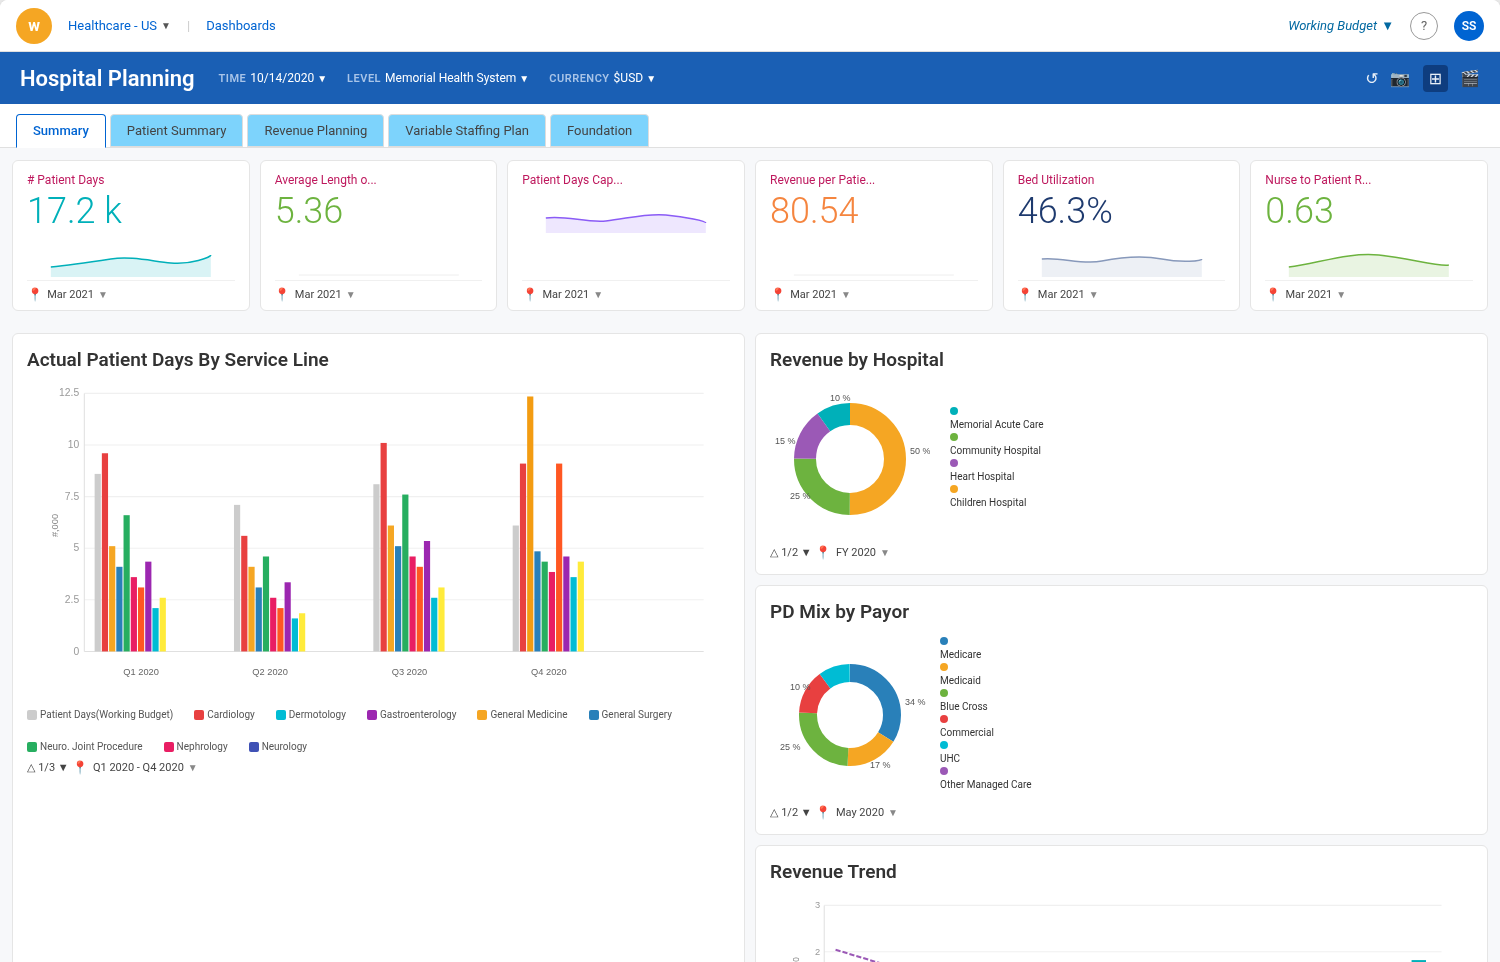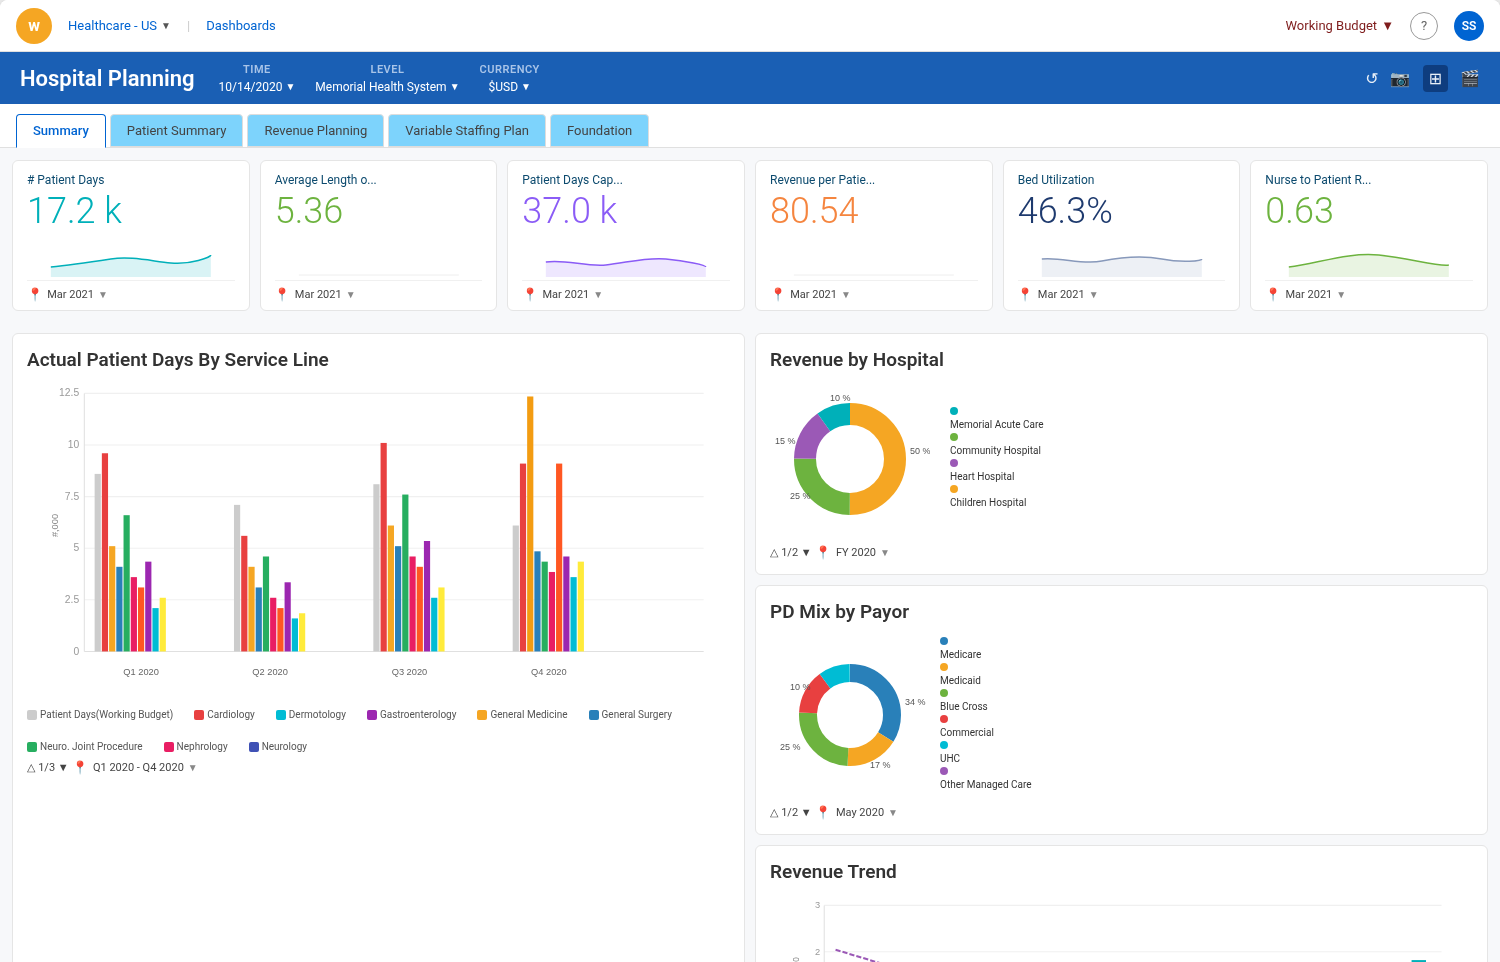--- a/index.html
+++ b/index.html
@@ -7,46 +7,46 @@
 
     .app-shell { width: 1500px; min-height: 962px; background: #fff; border-radius: 8px; overflow: hidden; box-shadow: 0 2px 12px rgba(0,0,0,0.2); }
 
     
     .top-nav { height: 52px; background: #fff; border-bottom: 1px solid #e0e0e0; display: flex; align-items: center; padding: 0 16px; gap: 16px; }
     .logo { width: 36px; height: 36px; background: #f5a623; border-radius: 50%; display: flex; align-items: center; justify-content: center; color: #fff; font-weight: bold; font-size: 16px; }
     .nav-item { color: #0064d2; font-size: 13px; cursor: pointer; display: flex; align-items: center; gap: 4px; }
     .nav-item .caret { font-size: 10px; color: #555; }
     .nav-separator { color: #ccc; }
     .nav-right { margin-left: auto; display: flex; align-items: center; gap: 16px; }
-    .working-budget { color: #7f1d1d; font-size: 13px; cursor: pointer; display: flex; align-items: center; gap: 4px; }
+    .working-budget { color: #0369a1; font-size: 13px; cursor: pointer; display: flex; align-items: center; gap: 4px; font-style: italic; }
     .help-btn { width: 28px; height: 28px; border-radius: 50%; border: 1.5px solid #999; display: flex; align-items: center; justify-content: center; color: #666; font-size: 13px; cursor: pointer; }
     .user-avatar { width: 30px; height: 30px; border-radius: 50%; background: #0064d2; color: #fff; display: flex; align-items: center; justify-content: center; font-size: 12px; font-weight: 600; cursor: pointer; }
 
     
     .header-bar { height: 52px; background: #1a5fb4; display: flex; align-items: center; padding: 15px 20px; gap: 24px; color: #fff; }
     .header-title { font-size: 22px; font-weight: 600; color: #fff; }
     .header-meta { display: flex; align-items: center; gap: 20px; font-size: 12px; }
-    .meta-item { display: flex; align-items: center; gap: 4px; flex-direction: column; }
+    .meta-item { display: flex; align-items: center; gap: 4px; }
     .meta-label { color: #a8c4e8; font-size: 11px; font-weight: 600; letter-spacing: 0.5px; }
     .meta-value { color: #fff; display: flex; align-items: center; gap: 3px; cursor: pointer; }
     .meta-caret { font-size: 10px; }
     .header-actions { margin-left: auto; display: flex; align-items: center; gap: 12px; }
     .action-btn { color: #fff; cursor: pointer; font-size: 16px; opacity: 0.9; }
     .action-btn.active { background: #0d3a7a; border-radius: 4px; padding: 4px 6px; }
 
     
     .tabs-bar { padding: 10px 16px 0; background: #fff; border-bottom: 1px solid #e0e0e0; display: flex; gap: 4px; }
     .tab { padding: 8px 16px; border-radius: 4px 4px 0 0; font-size: 13px; cursor: pointer; border: 1px solid transparent; color: #444; }
     .tab.active { background: #fff; border-color: #0064d2; border-bottom-color: #fff; color: #0064d2; font-weight: 500; margin-bottom: -1px; }
     .tab:not(.active) { background: #7dd3fc; border-color: #ddd; }
 
     
     .kpi-row { display: grid; grid-template-columns: repeat(6, 1fr); gap: 10px; padding: 12px 12px; background: #f7f8fa; }
     .kpi-card { background: #fff; border: 1px solid #e5e5e5; border-radius: 6px; padding: 12px 14px 8px; display: flex; flex-direction: column; }
-    .kpi-title { font-size: 12px; color: #0c4a6e; margin-bottom: 6px; white-space: nowrap; overflow: hidden; text-overflow: ellipsis; }
+    .kpi-title { font-size: 12px; color: #be185d; margin-bottom: 6px; white-space: nowrap; overflow: hidden; text-overflow: ellipsis; }
     .kpi-value { font-size: 36px; font-weight: 300; line-height: 1; margin-bottom: 8px; }
     .kpi-sparkline { flex: 1; min-height: 36px; }
     .kpi-footer { display: flex; align-items: center; gap: 4px; font-size: 11px; color: #444; padding-top: 6px; border-top: 1px solid #f0f0f0; cursor: pointer; }
     .kpi-pin { color: #1a5fb4; font-size: 13px; }
     .kpi-dropdown { color: #888; font-size: 10px; }
 
     
     .color-teal { color: #00b0b9; }
     .color-green { color: #6db33f; }
     .color-purple { color: #8b5cf6; }
@@ -167,21 +167,20 @@
       </div>
       <div class="kpi-footer">
         <span class="kpi-pin">📍</span>
         <span>Mar 2021</span>
         <span class="kpi-dropdown">▼</span>
       </div>
     </div>
 
     <div class="kpi-card">
       <div class="kpi-title">Patient Days Cap...</div>
-      <div class="kpi-value color-purple">37.0 k</div>
       <div class="kpi-sparkline">
         <svg width="100%" height="40" viewBox="0 0 160 40">
           <path d="M0,25 C20,22 40,30 60,28 C80,26 100,20 120,22 C140,24 160,28 160,30" stroke="#8b5cf6" stroke-width="1.5" fill="none"></path>
           <path d="M0,25 C20,22 40,30 60,28 C80,26 100,20 120,22 C140,24 160,28 160,30 L160,40 L0,40 Z" fill="rgba(139,92,246,0.15)"></path>
         </svg>
       </div>
       <div class="kpi-footer">
         <span class="kpi-pin">📍</span>
         <span>Mar 2021</span>
         <span class="kpi-dropdown">▼</span>

